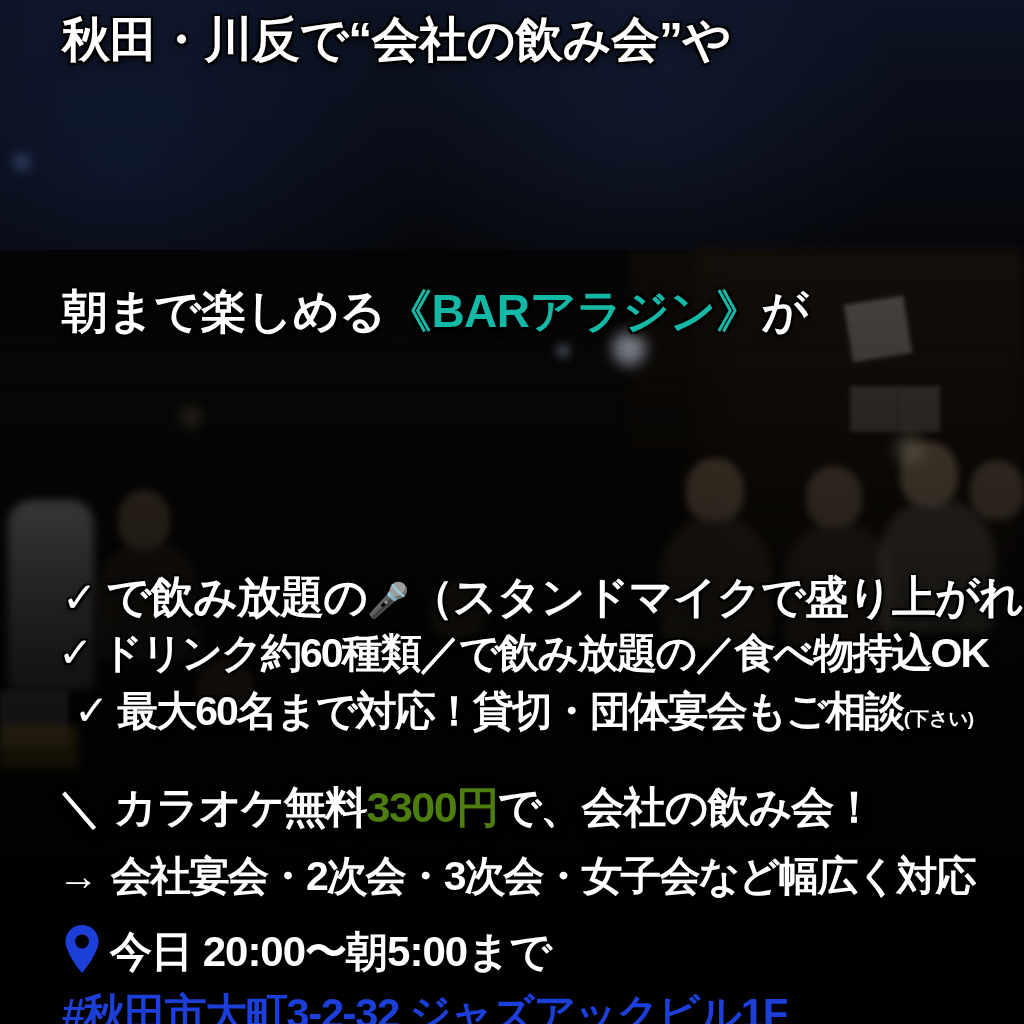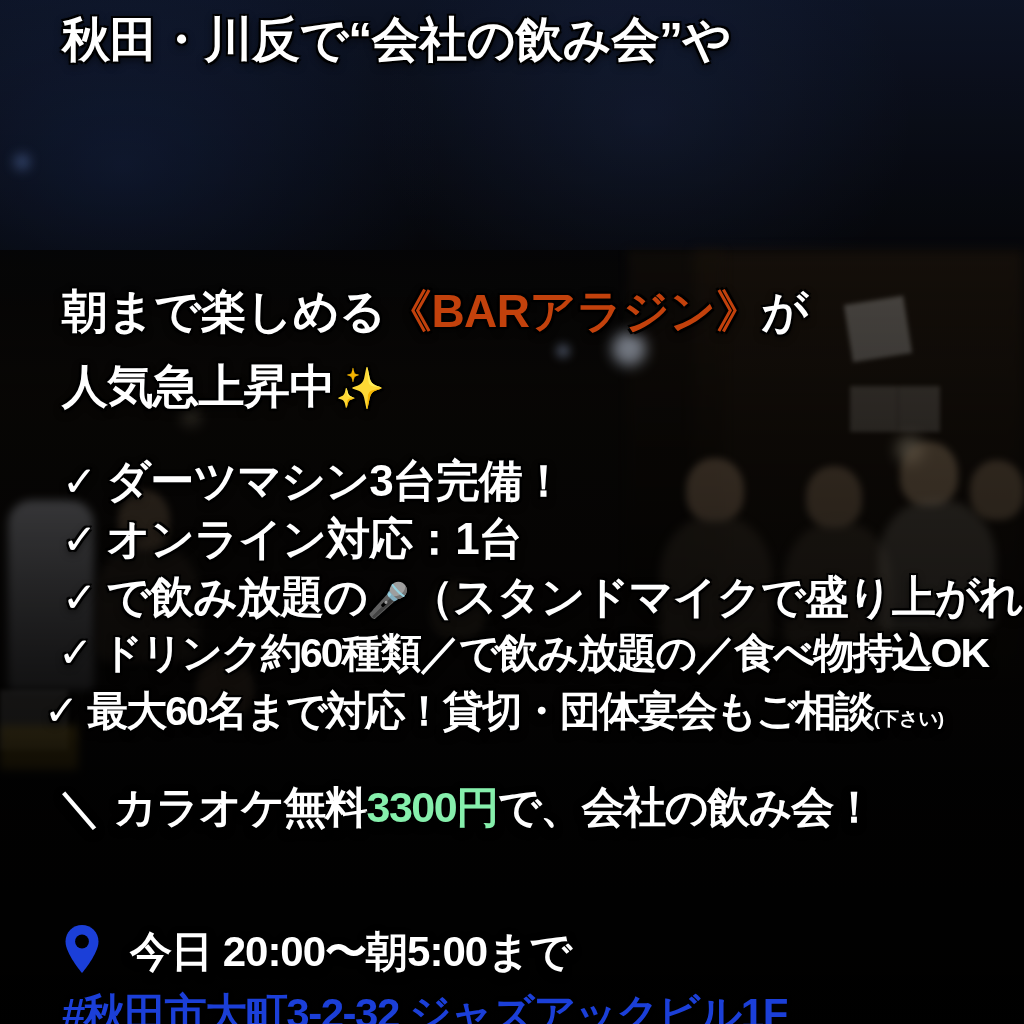--- a/index.html
+++ b/index.html
@@ -105,34 +105,34 @@
     position:absolute;left:58px;top:140px;white-space:nowrap;
     color:#FAE84A;font-size:98px;font-weight:900;letter-spacing:-4px;
     text-shadow:
       3px 3px 0 #000, -3px 3px 0 #000, 3px -3px 0 #000, -3px -3px 0 #000,
       0 0 10px rgba(0,0,0,.95), 0 6px 14px rgba(0,0,0,.9);
   }
   .price .yen{font-size:54px;letter-spacing:0;}
 
   .sub1{top:281px;font-size:46px;}
   .sub2{top:356px;font-size:46px;}
-  .brand{color:#c2410c;margin-top:40px;}
+  .brand{color:#14b8a6;margin-top:40px;}
   .sparkle{color:#F5A83C;font-size:40px;letter-spacing:2px;}
 
   .chk{font-size:44px;letter-spacing:-1px;}
   .chk .tick{font-weight:400;font-size:42px;margin-right:10px;display:inline-block;}
   .c1{top:452px;}
   .c2{top:510px;}
   .c3{top:568px;}
   .c4{top:626px;font-size:41px;letter-spacing:-2px;left:58px;}
-  .c5{top:684px;font-size:41px;letter-spacing:-2px;left:44px;}
+  .c5{top:684px;font-size:41px;letter-spacing:-2px;left:74px;}
   .tiny{font-size:19px;letter-spacing:0;}
 
   .cta{top:779px;font-size:43px;letter-spacing:-1.5px;left:58px;}
-  .cta .amt{color:#86efac;font-weight:900;}
+  .cta .amt{color:#4d7c0f;font-weight:900;}
   .scope{top:849px;font-size:41px;letter-spacing:-2px;left:58px;}
 
   .hours{top:924px;font-size:42px;left:62px;letter-spacing:-1px;}
 
   .pin{
     position:absolute;left:64px;top:925px;width:36px;height:48px;
   }
   .pin svg{display:block;width:36px;height:48px;}
 
   .addr{
@@ -190,54 +190,48 @@
 
   <div class="content">
 
     <div class="ln hook1">秋田・川反で“会社の飲み会”や</div>
 
 
     <div class="ln sub1">
       <span>朝まで楽しめる</span><span class="brand">《BARアラジン》</span><span>が</span>
     </div>
 
-    <div class="ln sub2">
-      <span>人気急上昇中</span><span class="sparkle">✨</span>
-    </div>
-
-    <div class="ln chk c1">
-      <span class="tick">✓</span><span>ダーツマシン3台完備！</span>
-    </div>
-
-    <div class="ln chk c2">
-      <span class="tick">✓</span><span>オンライン対応：1台</span>
-    </div>
+
+
 
     <div class="ln chk c3">
       <span class="tick">✓</span><span>で飲み放題の</span><span class="mic">🎤</span><span>（スタンドマイクで盛り上がれる!）</span>
     </div>
 
     <div class="ln chk c4">
       <span class="tick">✓</span><span>ドリンク約60種類／で飲み放題の／食べ物持込OK</span>
     </div>
 
     <div class="ln chk c5">
       <span class="tick">✓</span><span>最大60名まで対応！貸切・団体宴会もご相談</span><span class="tiny">(下さい)</span>
     </div>
 
     <div class="ln cta">
       <span class="slash">＼</span><span>カラオケ無料</span><span class="amt">3300円</span><span>で、会社の飲み会！</span>
     </div>
 
+    <div class="ln scope">
+      <span class="arrow">→</span><span>会社宴会・2次会・3次会・女子会など幅広く対応</span>
+    </div>
 
     <div class="pin">
       <svg viewBox="0 0 24 32" aria-hidden="true">
         <path d="M12 0C5.9 0 1 4.9 1 11c0 8.2 11 21 11 21s11-12.8 11-21C23 4.9 18.1 0 12 0z" fill="#1B3FD8"></path>
         <circle cx="12" cy="11" r="4.6" fill="#000000"></circle>
       </svg>
     </div>
 
-    <div class="ln hours" style="left:130px">今日 20:00〜朝5:00まで</div>
+    <div class="ln hours" style="left:110px">今日 20:00〜朝5:00まで</div>
 
     <div class="addr">#秋田市大町3-2-32 ジャズアックビル1F</div>
 
   </div>
 </div>
 
 </body></html>

